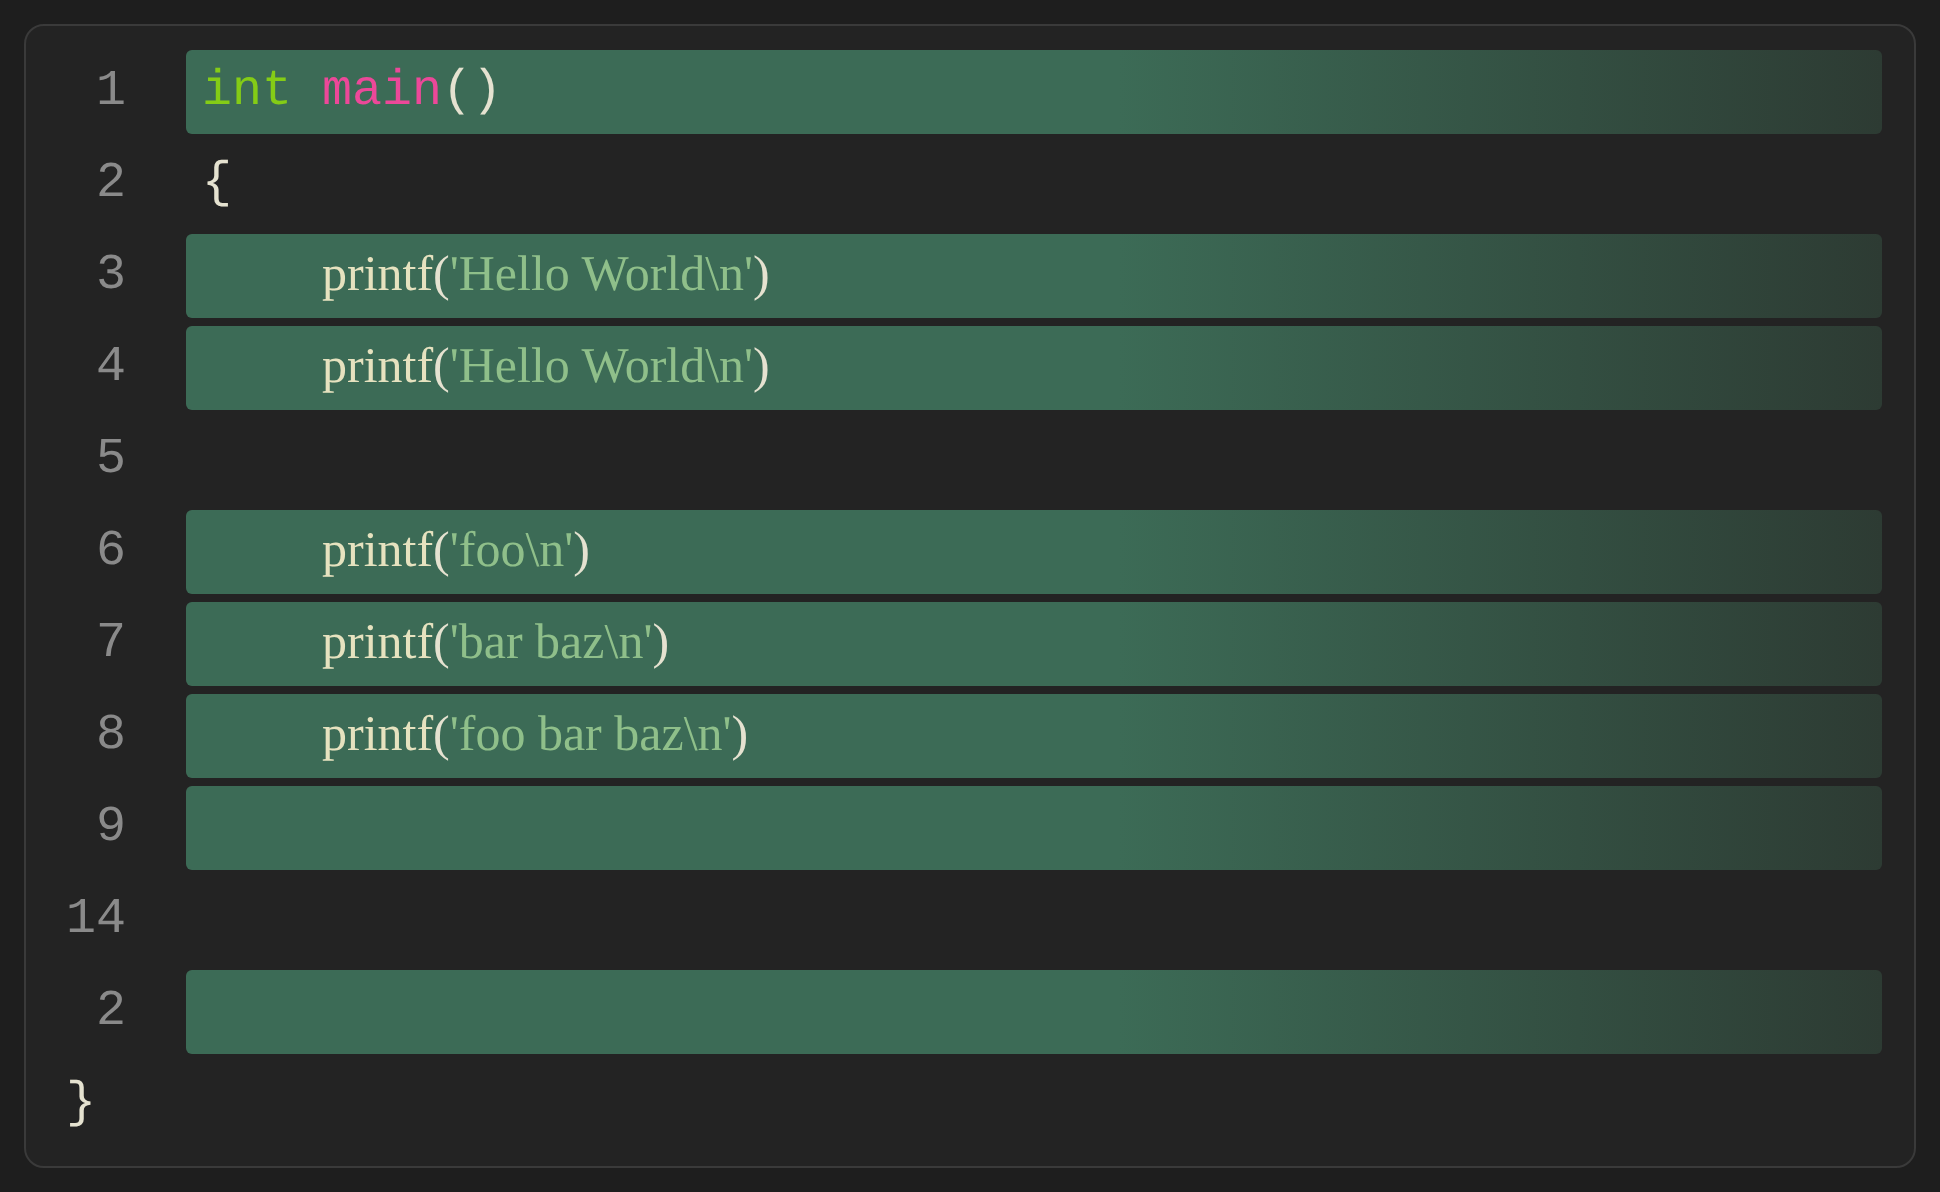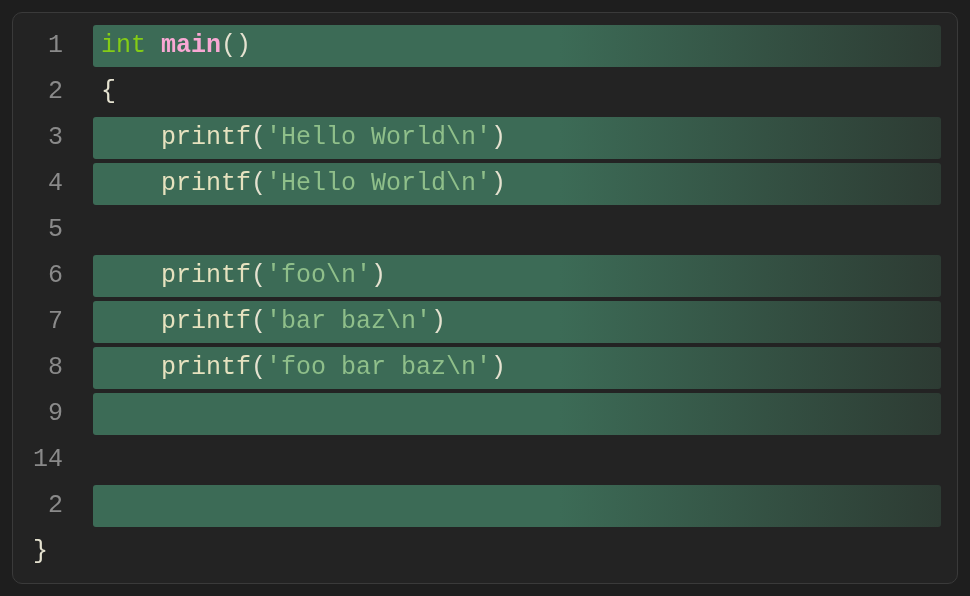--- a/index.html
+++ b/index.html
@@ -52,23 +52,23 @@
     z-index: 0;
   }
   .content {
     position: relative;
     z-index: 2;
     padding-left: 20px;
     white-space: pre;
     color: #e8e5d5;
   }
   .indent1 { padding-left: 20px; }
-  .indent2 { padding-left: 80px; }
+  .indent2 { padding-left: 80px; font-family: Liberation Serif, serif; }
   .tok-kw    { color: #84cc16; }
-  .tok-fn    { color: #f9a8d4; font-weight: bold; }
+  .tok-fn    { color: #ec4899; }
   .tok-call  { color: #e6e2bf; }
   .tok-paren { color: #e5e2d0; }
   .tok-brace { color: #e5e2d0; }
   .tok-str   { color: #8fbf8a; }
 </style>
 </head>
 <body>
 
 <div class="frame">
   <div class="code-area" id="code-area">

